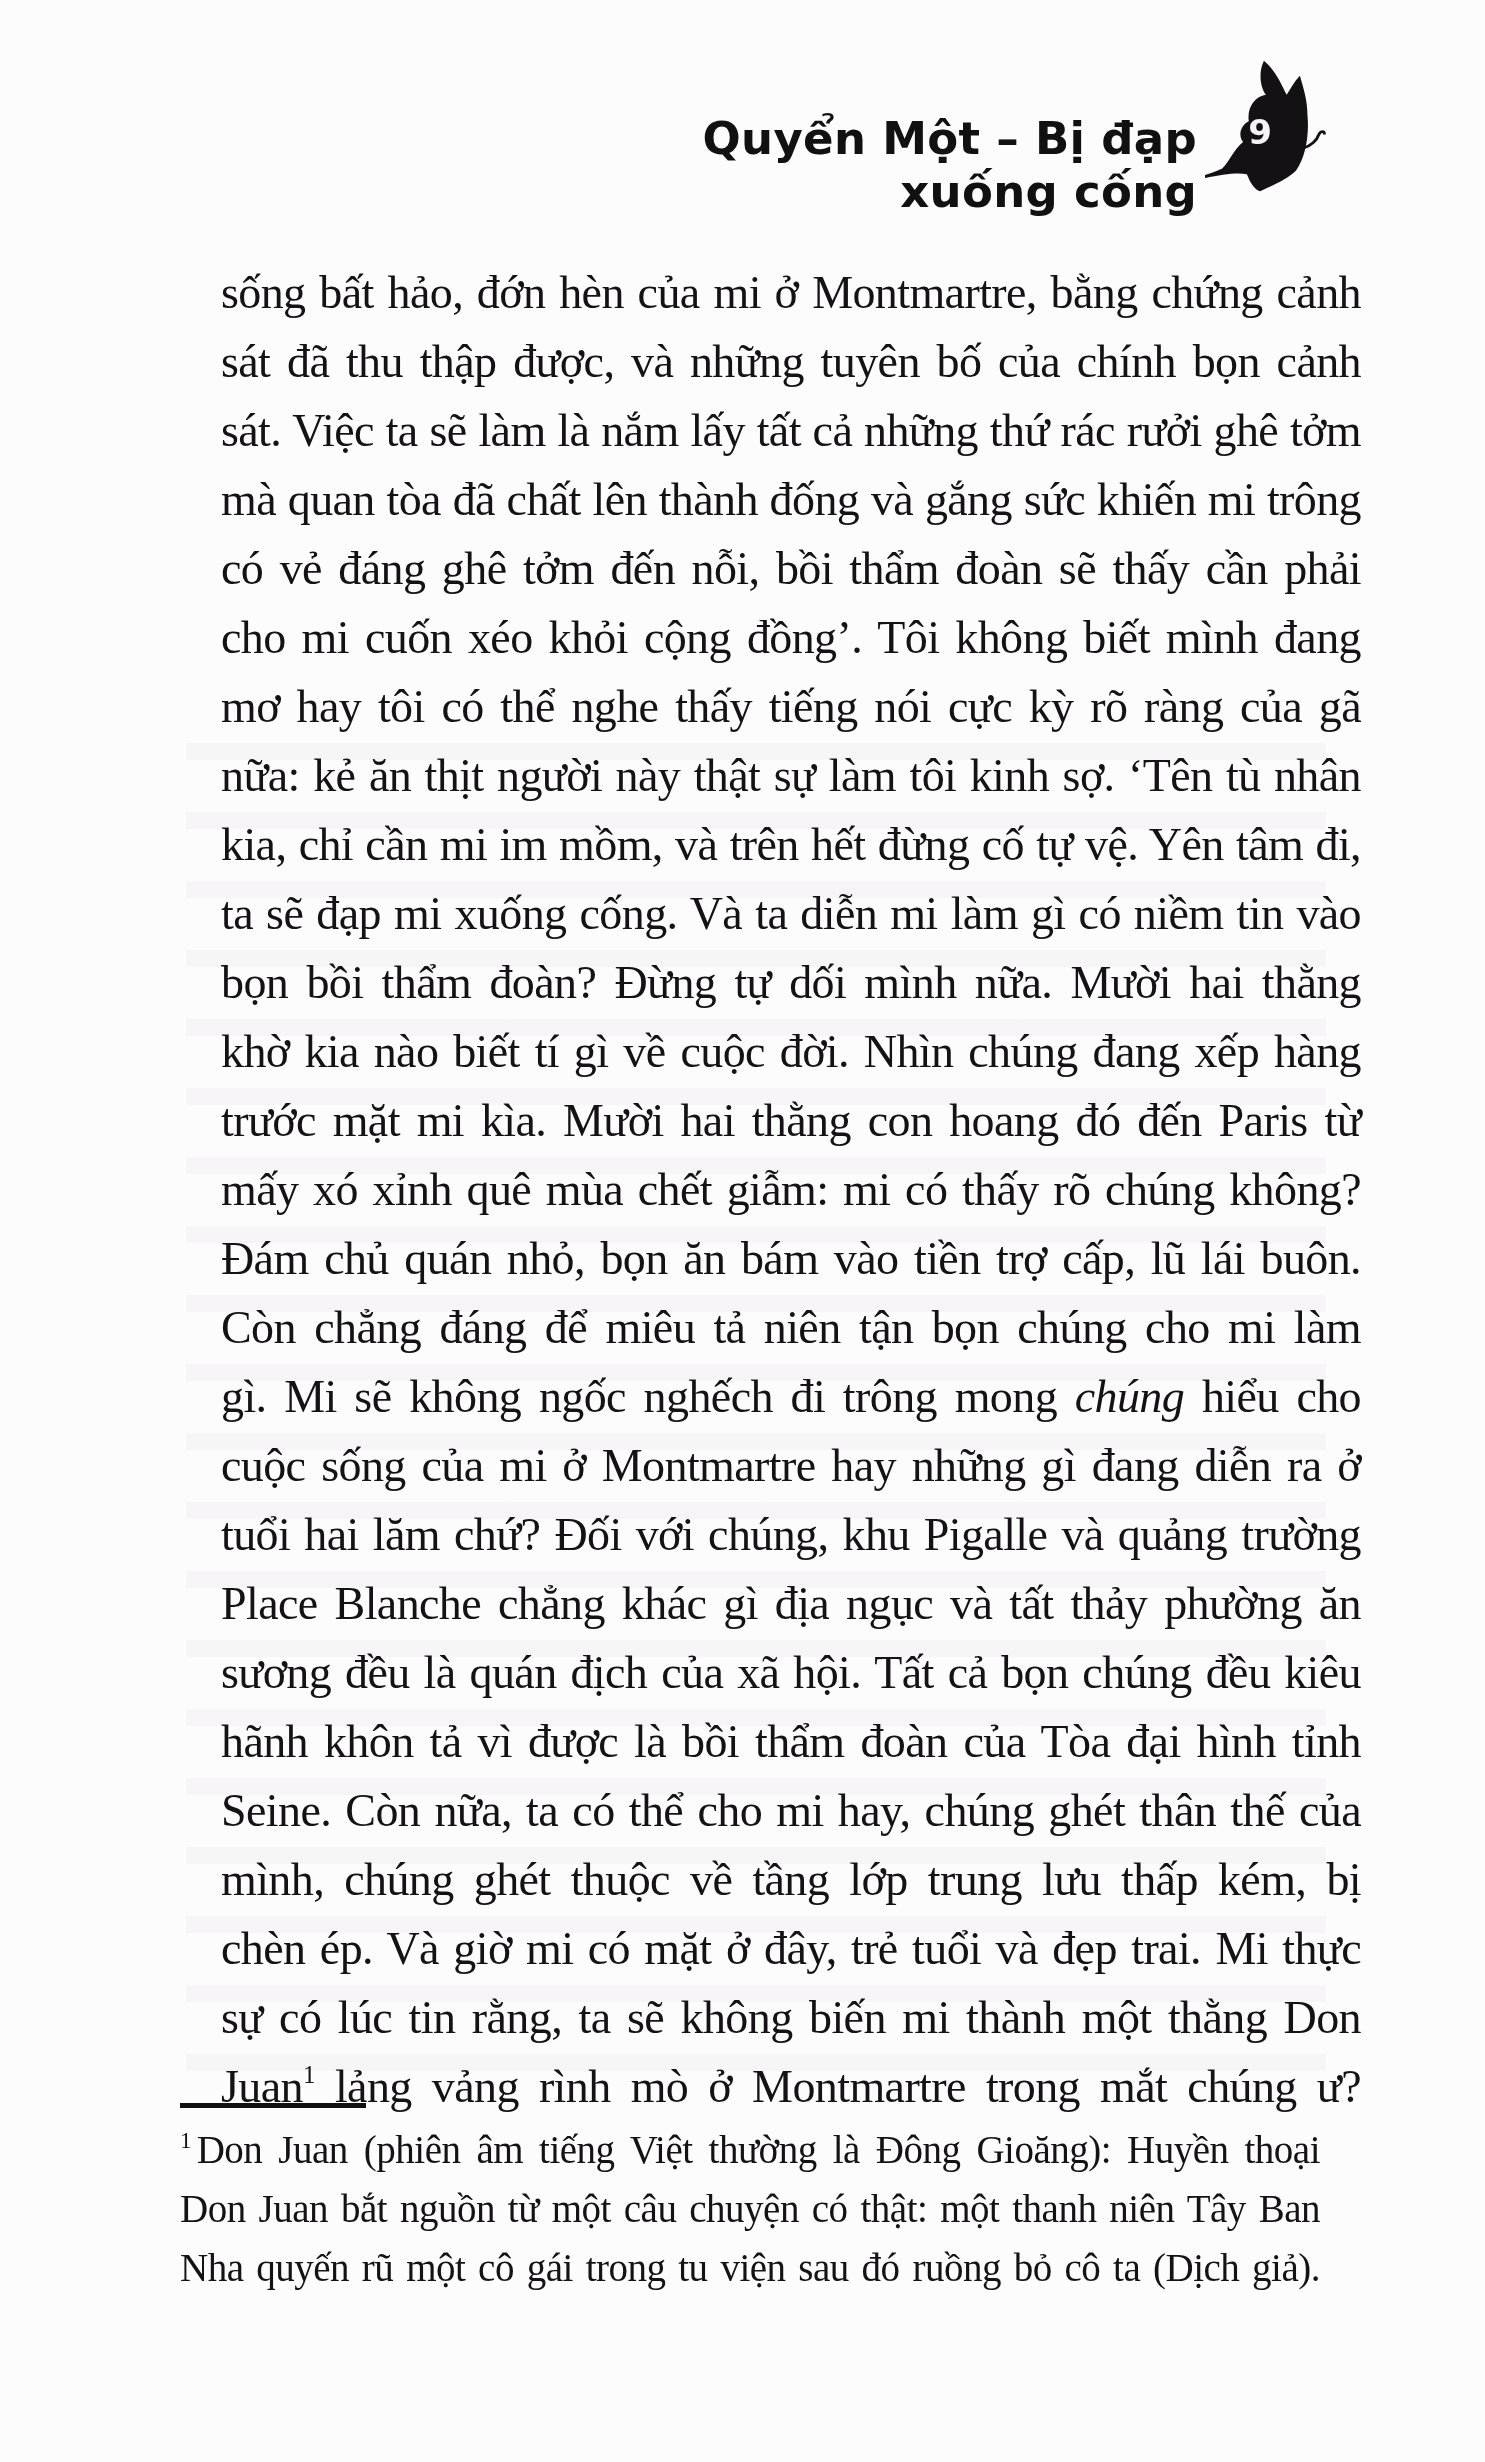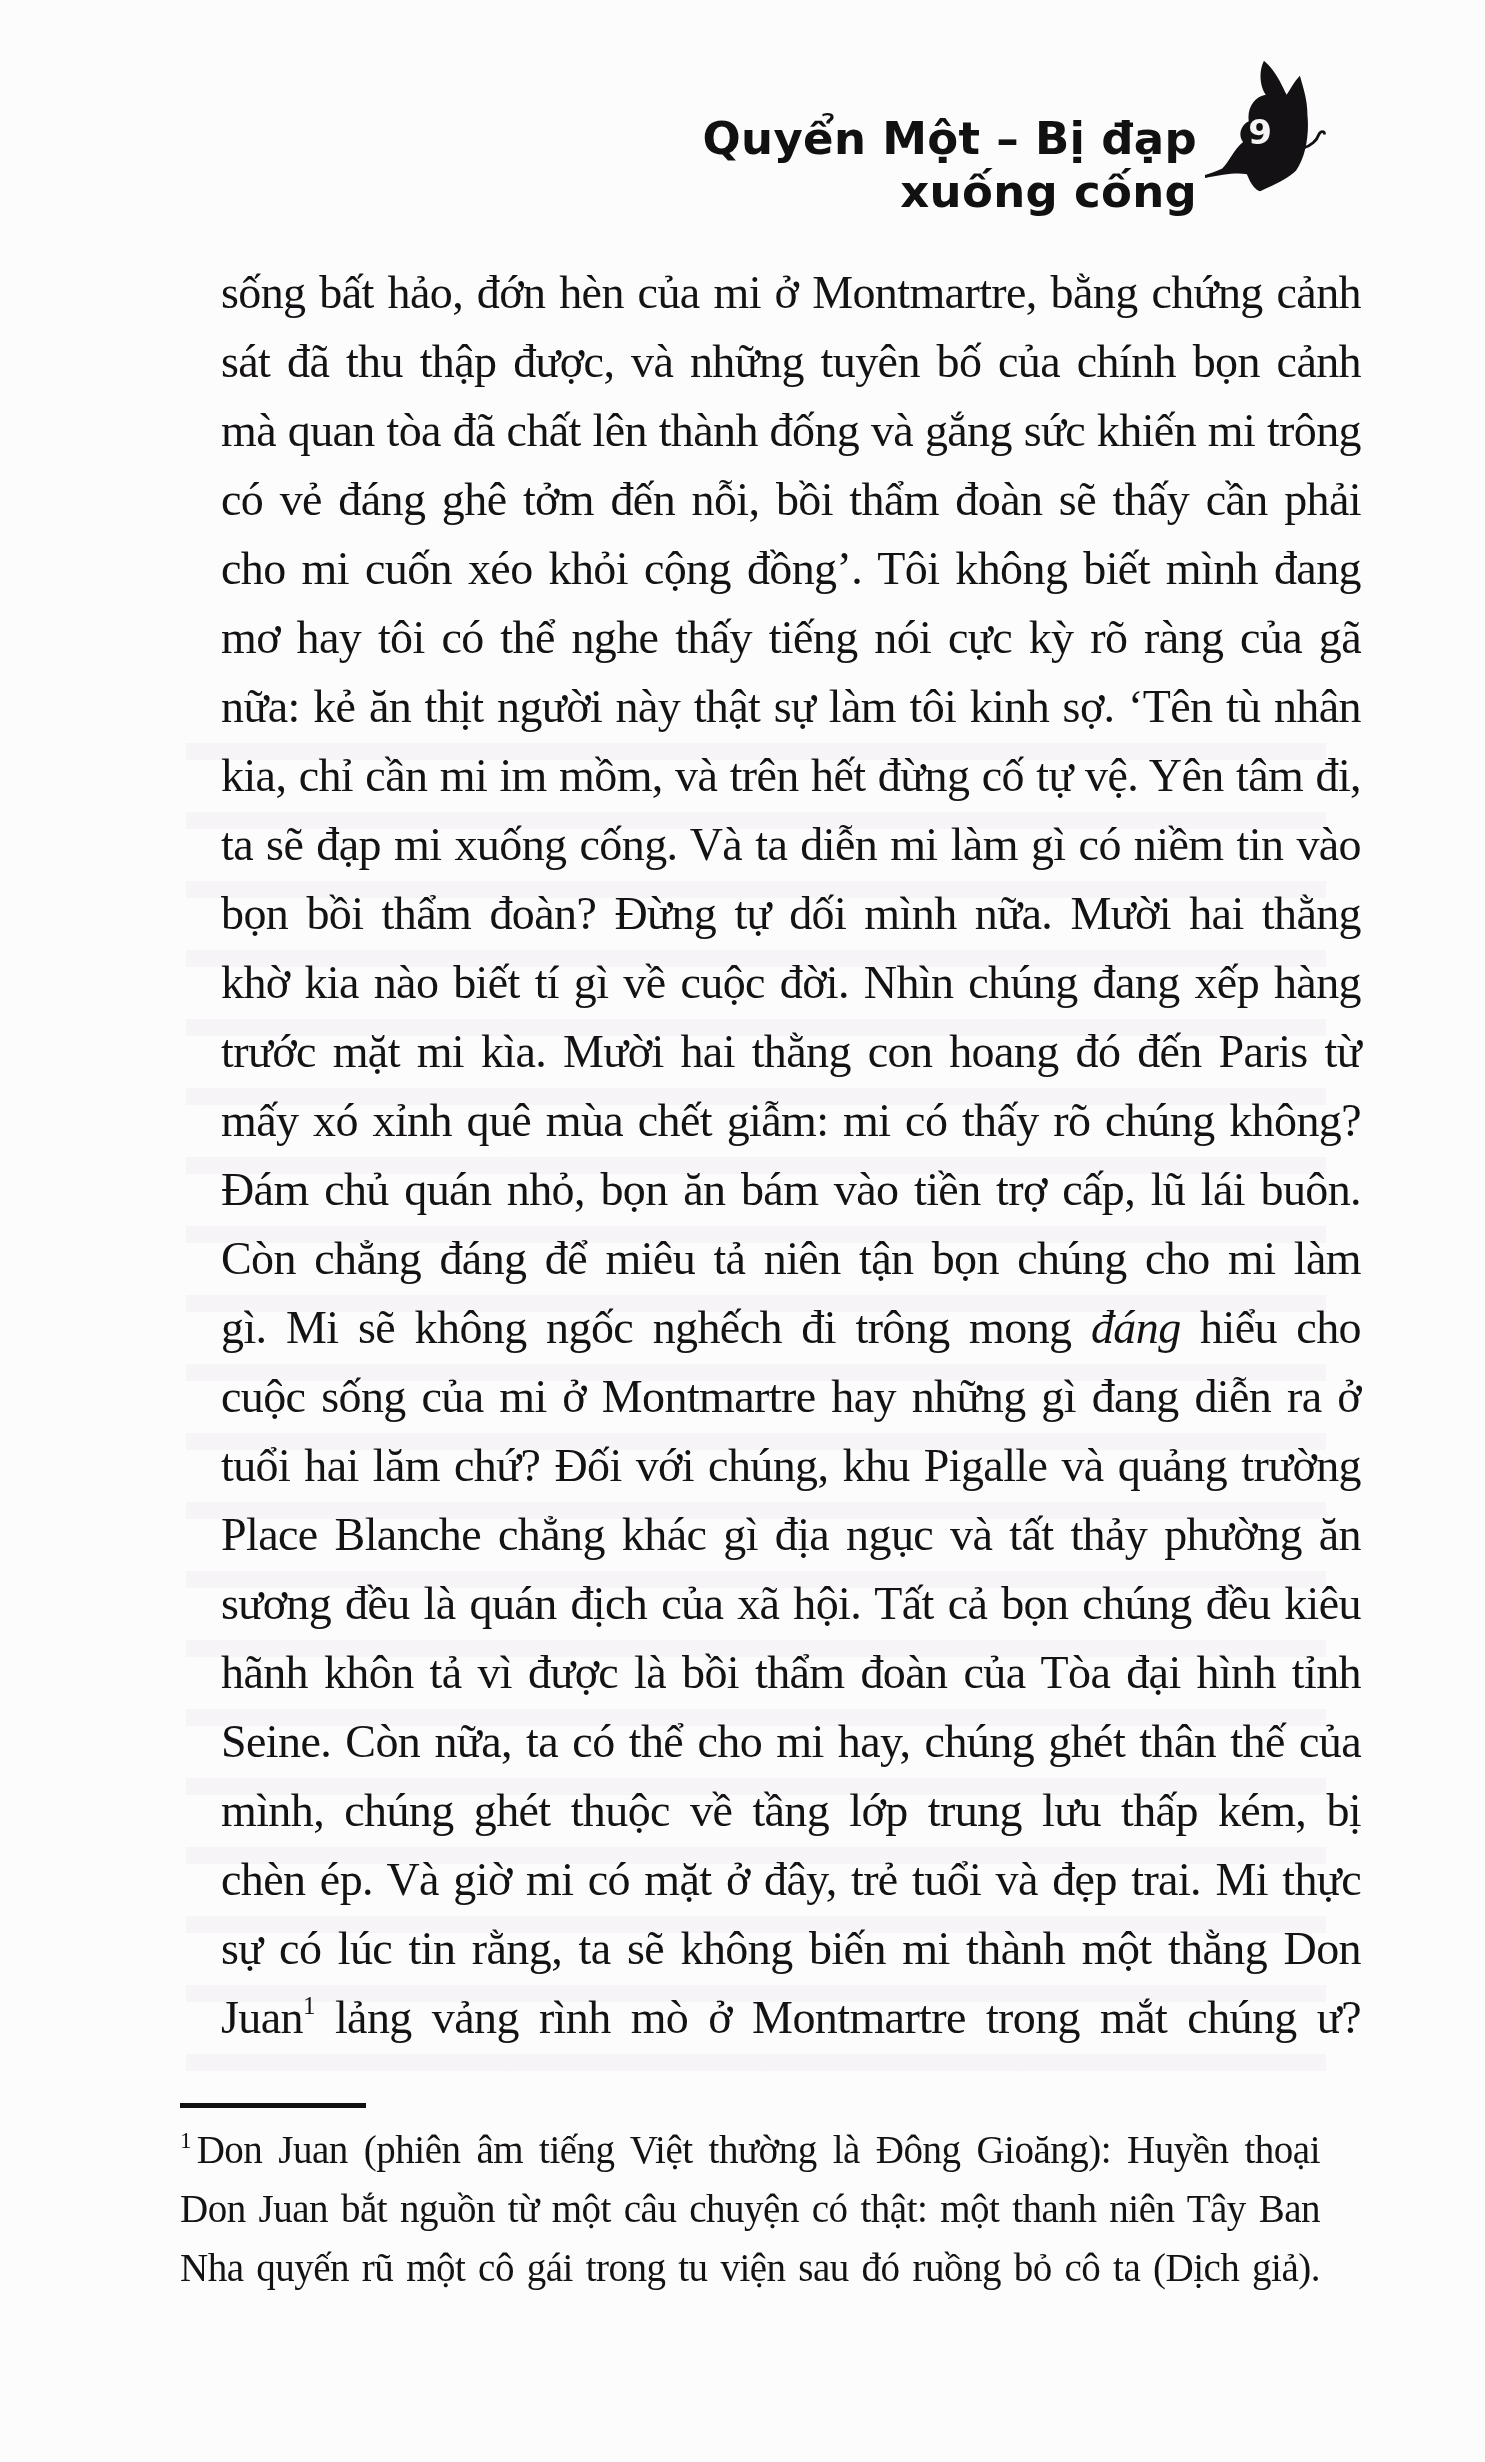--- a/index.html
+++ b/index.html
@@ -84,34 +84,35 @@
 
   <svg class="butterfly" viewBox="0 0 140 150" xmlns="http://www.w3.org/2000/svg">
     <path d="M62 6 C56 18 58 34 64 42 C52 44 44 56 46 70 C38 74 34 84 40 92 C30 100 26 112 18 120 C10 124 2 126 -4 128 L0 130 C18 126 34 124 44 126 C48 136 52 142 58 144 C70 138 86 132 96 122 C106 108 110 84 108 64 C108 48 104 36 100 22 C94 28 90 36 86 42 C80 30 74 16 62 6 Z" fill="#131113"></path>
     <path d="M104 98 C112 96 118 90 120 84 C122 80 126 80 126 84" stroke="#131113" stroke-width="3" fill="none"></path>
   </svg>
   <div class="page-number">9</div>
 
   <div class="body-text">
     <span class="line"><span class="inner">sống bất hảo, đớn hèn của mi ở Montmartre, bằng chứng cảnh</span></span>
     <span class="line"><span class="inner">sát đã thu thập được, và những tuyên bố của chính bọn cảnh</span></span>
+    <span class="line"><span class="inner">sát. Việc ta sẽ làm là nắm lấy tất cả những thứ rác rưởi ghê tởm</span></span>
     <span class="line"><span class="inner">mà quan tòa đã chất lên thành đống và gắng sức khiến mi trông</span></span>
     <span class="line"><span class="inner">có vẻ đáng ghê tởm đến nỗi, bồi thẩm đoàn sẽ thấy cần phải</span></span>
     <span class="line"><span class="inner">cho mi cuốn xéo khỏi cộng đồng’. Tôi không biết mình đang</span></span>
     <span class="line"><span class="inner">mơ hay tôi có thể nghe thấy tiếng nói cực kỳ rõ ràng của gã</span></span>
     <span class="line"><span class="inner">nữa: kẻ ăn thịt người này thật sự làm tôi kinh sợ. ‘Tên tù nhân</span></span>
     <span class="line"><span class="inner">kia, chỉ cần mi im mồm, và trên hết đừng cố tự vệ. Yên tâm đi,</span></span>
     <span class="line"><span class="inner">ta sẽ đạp mi xuống cống. Và ta diễn mi làm gì có niềm tin vào</span></span>
     <span class="line"><span class="inner">bọn bồi thẩm đoàn? Đừng tự dối mình nữa. Mười hai thằng</span></span>
     <span class="line"><span class="inner">khờ kia nào biết tí gì về cuộc đời. Nhìn chúng đang xếp hàng</span></span>
     <span class="line"><span class="inner">trước mặt mi kìa. Mười hai thằng con hoang đó đến Paris từ</span></span>
     <span class="line"><span class="inner">mấy xó xỉnh quê mùa chết giẫm: mi có thấy rõ chúng không?</span></span>
     <span class="line"><span class="inner">Đám chủ quán nhỏ, bọn ăn bám vào tiền trợ cấp, lũ lái buôn.</span></span>
     <span class="line"><span class="inner">Còn chẳng đáng để miêu tả niên tận bọn chúng cho mi làm</span></span>
-    <span class="line"><span class="inner"><span>gì. Mi sẽ không ngốc nghếch đi trông mong </span><em>đáng</em><span> hiểu cho</span></span></span>
+    <span class="line"><span class="inner"><span>gì. Mi sẽ không ngốc nghếch đi trông mong </span><em>chúng</em><span> hiểu cho</span></span></span>
     <span class="line"><span class="inner">cuộc sống của mi ở Montmartre hay những gì đang diễn ra ở</span></span>
     <span class="line"><span class="inner">tuổi hai lăm chứ? Đối với chúng, khu Pigalle và quảng trường</span></span>
     <span class="line"><span class="inner">Place Blanche chẳng khác gì địa ngục và tất thảy phường ăn</span></span>
     <span class="line"><span class="inner">sương đều là quán địch của xã hội. Tất cả bọn chúng đều kiêu</span></span>
     <span class="line"><span class="inner">hãnh khôn tả vì được là bồi thẩm đoàn của Tòa đại hình tỉnh</span></span>
     <span class="line"><span class="inner">Seine. Còn nữa, ta có thể cho mi hay, chúng ghét thân thế của</span></span>
     <span class="line"><span class="inner">mình, chúng ghét thuộc về tầng lớp trung lưu thấp kém, bị</span></span>
     <span class="line"><span class="inner">chèn ép. Và giờ mi có mặt ở đây, trẻ tuổi và đẹp trai. Mi thực</span></span>
     <span class="line"><span class="inner">sự có lúc tin rằng, ta sẽ không biến mi thành một thằng Don</span></span>
     <span class="line last"><span class="inner"><span>Juan</span><sup>1</sup><span> lảng vảng rình mò ở Montmartre trong mắt chúng ư?</span></span></span>

